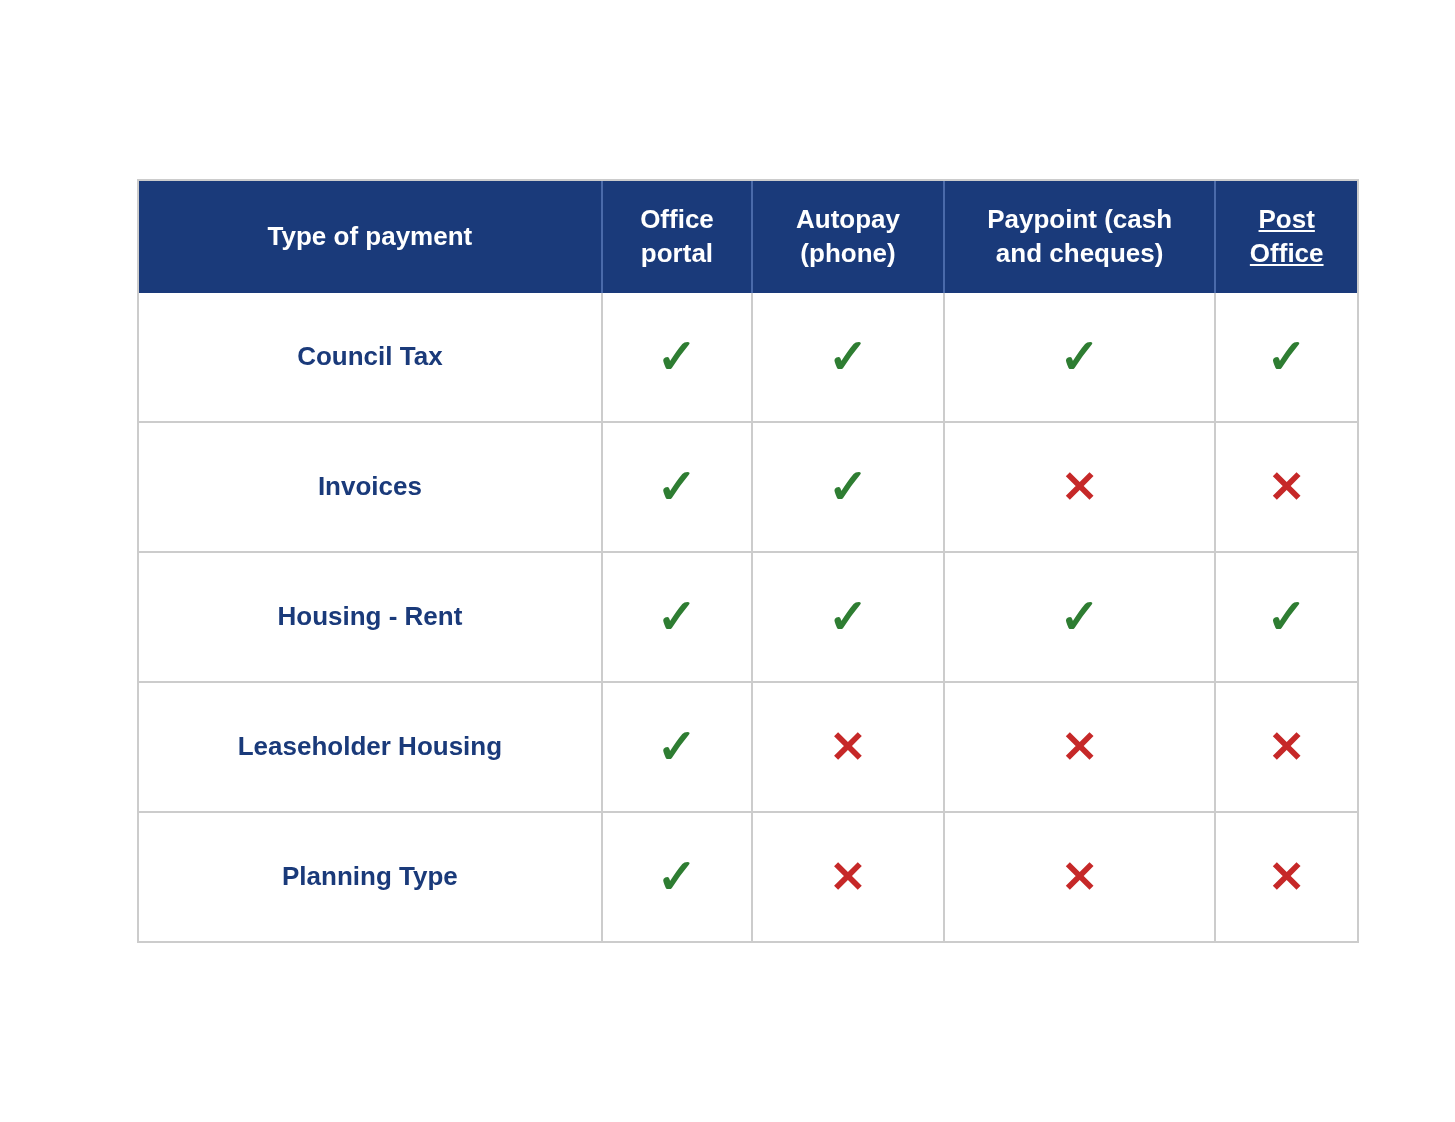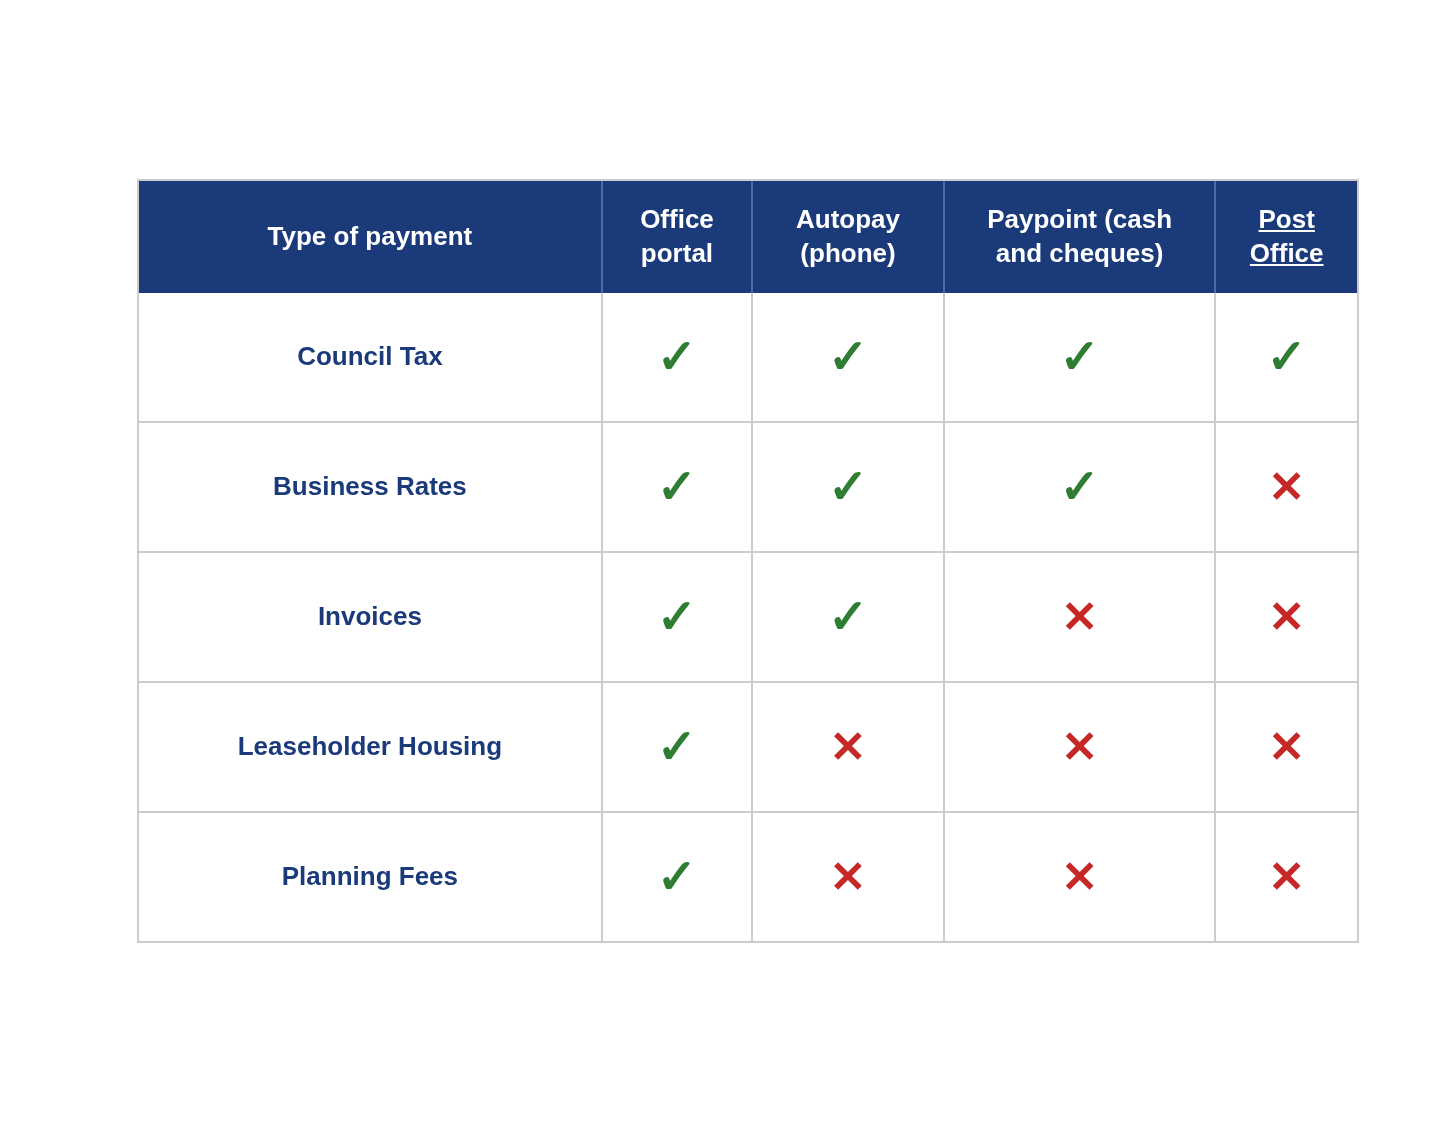--- a/index.html
+++ b/index.html
@@ -110,42 +110,42 @@
     </thead>
     <tbody id="table-body">
     <tr>
           <td class="row-label">Council Tax</td>
           <td><span class="check-mark">✓</span></td>
           <td><span class="check-mark">✓</span></td>
           <td><span class="check-mark">✓</span></td>
           <td><span class="check-mark">✓</span></td>
         </tr>
         <tr>
-          <td class="row-label">Business Rates</td>
-          <td><span class="check-mark">✓</span></td>
-          <td><span class="check-mark">✓</span></td>
-          <td><span class="check-mark">✓</span></td>
-          <td><span class="cross-mark">✕</span></td>
-        </tr>
-        <tr>
           <td class="row-label">Invoices</td>
           <td><span class="check-mark">✓</span></td>
           <td><span class="check-mark">✓</span></td>
           <td><span class="cross-mark">✕</span></td>
           <td><span class="cross-mark">✕</span></td>
+        </tr>
+        <tr>
+          <td class="row-label">Housing - Rent</td>
+          <td><span class="check-mark">✓</span></td>
+          <td><span class="check-mark">✓</span></td>
+          <td><span class="check-mark">✓</span></td>
+          <td><span class="check-mark">✓</span></td>
         </tr>
         <tr>
           <td class="row-label">Leaseholder Housing</td>
           <td><span class="check-mark">✓</span></td>
           <td><span class="cross-mark">✕</span></td>
           <td><span class="cross-mark">✕</span></td>
           <td><span class="cross-mark">✕</span></td>
         </tr>
         <tr>
-          <td class="row-label">Planning Fees</td>
+          <td class="row-label">Planning Type</td>
           <td><span class="check-mark">✓</span></td>
           <td><span class="cross-mark">✕</span></td>
           <td><span class="cross-mark">✕</span></td>
           <td><span class="cross-mark">✕</span></td>
         </tr>
       </tbody>
   </table>
 </div>
 
 </body></html>

